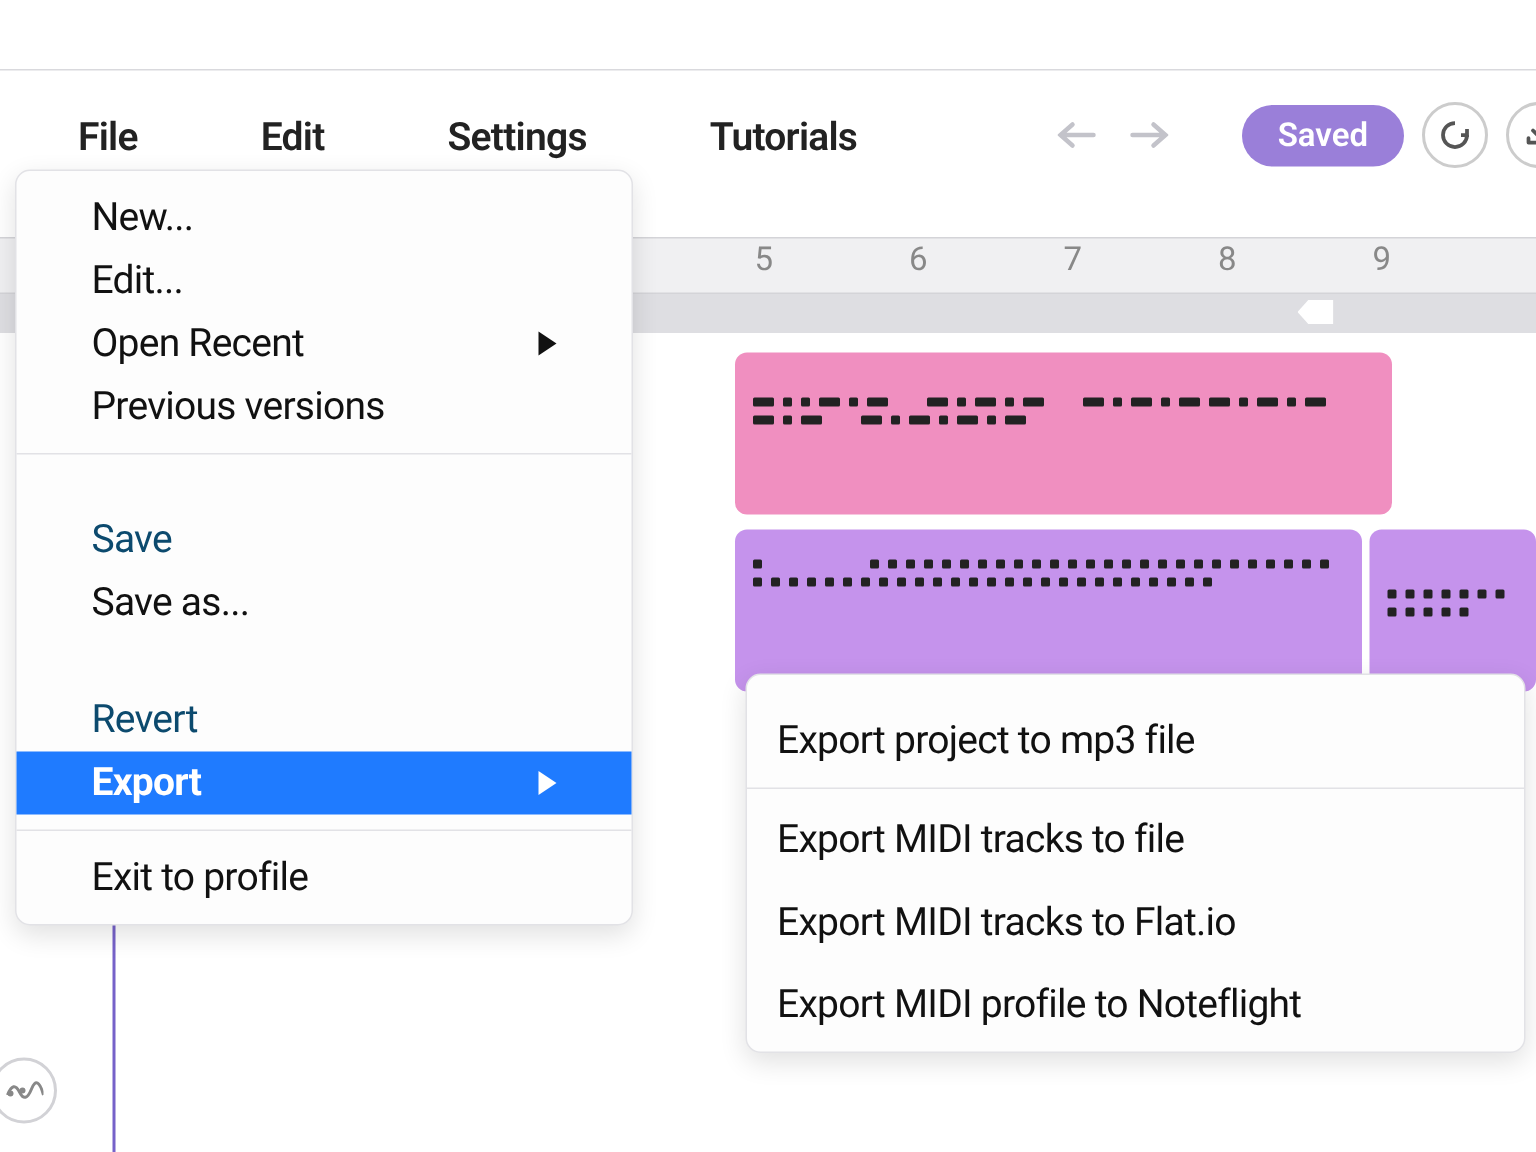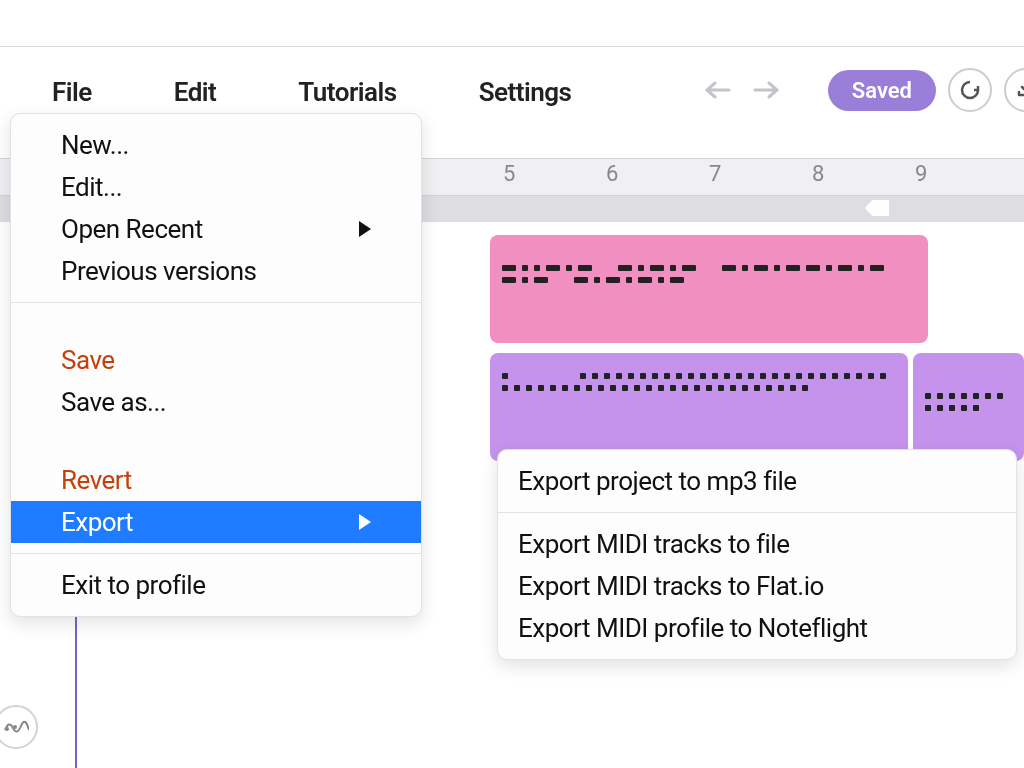--- a/index.html
+++ b/index.html
@@ -91,22 +91,22 @@
   .dd-item {
     font-size: 26px;
     color: #111;
     padding: 6px 50px;
     cursor: pointer;
     display: flex;
     justify-content: space-between;
     align-items: center;
     letter-spacing: -0.5px;
   }
-  .dd-item.disabled { color: #c2410c; cursor: default; margin-top: 36px; }
-  .dd-item.highlighted { background: #1f7bff; color: #fff; }
+  .dd-item.disabled { color: #0c4a6e; cursor: default; margin-top: 36px; }
+  .dd-item.highlighted { background: #1f7bff; color: #fff; font-weight: bold; }
   .dd-sep { height: 1px; background: #e2e2e6; margin: 10px 0; }
   .submenu-arrow {
     width: 0; height: 0;
     border-left: 12px solid currentColor;
     border-top: 8px solid transparent;
     border-bottom: 8px solid transparent;
   }
   .submenu-arrow.white { border-left-color: #fff; }
   .submenu {
     position: absolute;
@@ -119,20 +119,21 @@
     box-shadow: 0 6px 18px rgba(0,0,0,0.12);
     z-index: 11;
     padding: 10px 0;
   }
   .sub-item {
     font-size: 26px;
     color: #111;
     padding: 6px 20px;
     cursor: pointer;
     letter-spacing: -0.5px;
+    margin-top: 13px;
   }
   .sub-sep { height: 1px; background: #e2e2e6; margin: 10px 0; }
   .timeline {
     position: absolute;
     top: 145px;
     left: 0;
     right: 0;
     height: 600px;
     z-index: 1;
   }
@@ -243,22 +244,22 @@
   }
 </style>
 </head>
 <body>
 
 <div class="topbar"></div>
 
 <div class="menubar">
   <div class="menu-item">File</div>
   <div class="menu-item">Edit</div>
+  <div class="menu-item">Settings</div>
   <div class="menu-item">Tutorials</div>
-  <div class="menu-item">Settings</div>
 </div>
 
 <div class="toolbar-right">
   <div class="nav-arrow">
     <svg width="26" height="20" viewBox="0 0 26 20">
         <path d="M10 3 L2 10 L10 17 M3 10 H24" stroke="#c3c3ca" stroke-width="3" fill="none" stroke-linecap="round"></path>
       </svg>
   </div>
   <div class="nav-arrow">
     <svg width="26" height="20" viewBox="0 0 26 20">

